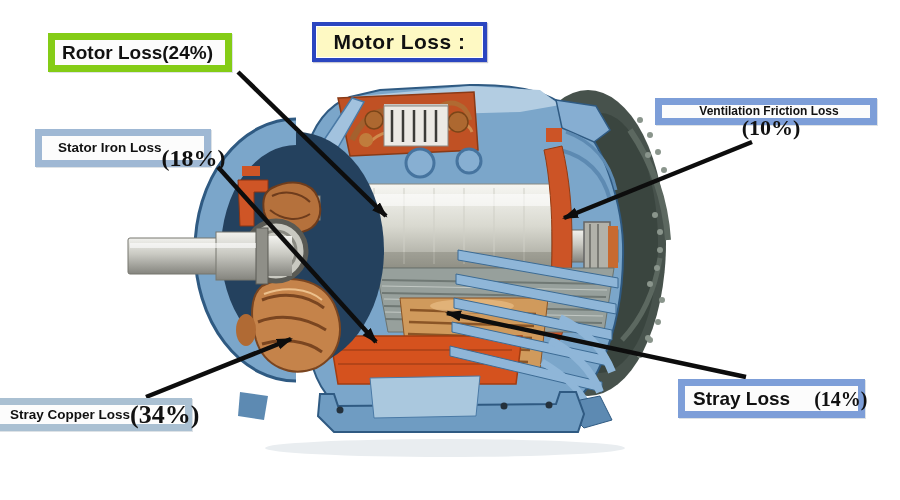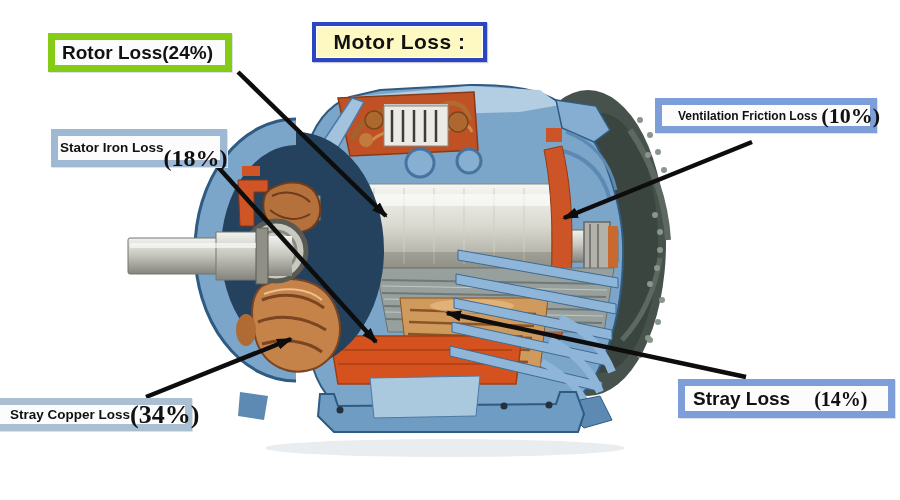--- a/index.html
+++ b/index.html
@@ -18,27 +18,27 @@
   .gap{margin-left:4px;}
 
   .box-title{
     position:absolute;left:312px;top:22px;width:175px;height:40px;
     border:4px solid #2b46c0;box-shadow:inset 0 0 0 1px #ffffff,1px 1px 1px #c8c8d4;
     background:#fef9c3;display:flex;align-items:center;justify-content:center;
     font-weight:bold;font-size:21px;letter-spacing:.5px;box-sizing:border-box;
   }
   .box-rotor{left:48px;top:33px;width:184px;height:39px;padding-left:7px;font-size:19px;}
   .box-rotor .pct{font-family:"Liberation Sans","DejaVu Sans",sans-serif;font-size:19px;}
-  .box-iron{left:51px;top:129px;width:176px;height:38px;padding-left:2px;border-color:#9fb8d4;}
+  .box-iron{left:35px;top:129px;width:176px;height:38px;padding-left:16px;border-color:#9fb8d4;}
   .box-iron .nm{font-size:13.5px;}
   .box-iron .pct{font-size:24px;margin-top:20px;}
-  .box-vent{left:655px;top:98px;width:222px;height:35px;padding-left:16px;border-color:#7d9ed8;}
+  .box-vent{left:655px;top:98px;width:222px;height:27px;padding-left:6px;border-color:#7d9ed8;flex-direction:column;}
   .box-vent .nm{font-size:12px;}
   .box-vent .pct{font-size:22px;}
-  .box-stray{left:678px;top:379px;width:217px;height:39px;padding-left:8px;border-color:#7d9ed8;}
+  .box-stray{left:678px;top:379px;width:187px;height:39px;padding-left:8px;border-color:#7d9ed8;}
   .box-stray .nm{font-size:19px;}
   .box-stray .pct{font-size:20px;margin-left:24px;}
   .box-copper{left:-22px;top:398px;width:214px;height:33px;padding-left:25px;border-color:#aac0d2;overflow:visible;}
   .box-copper .nm{font-size:13.5px;}
   .box-copper .pct{font-size:26px;}
 </style>
 </head>
 <body>
 
 <div class="stage">

